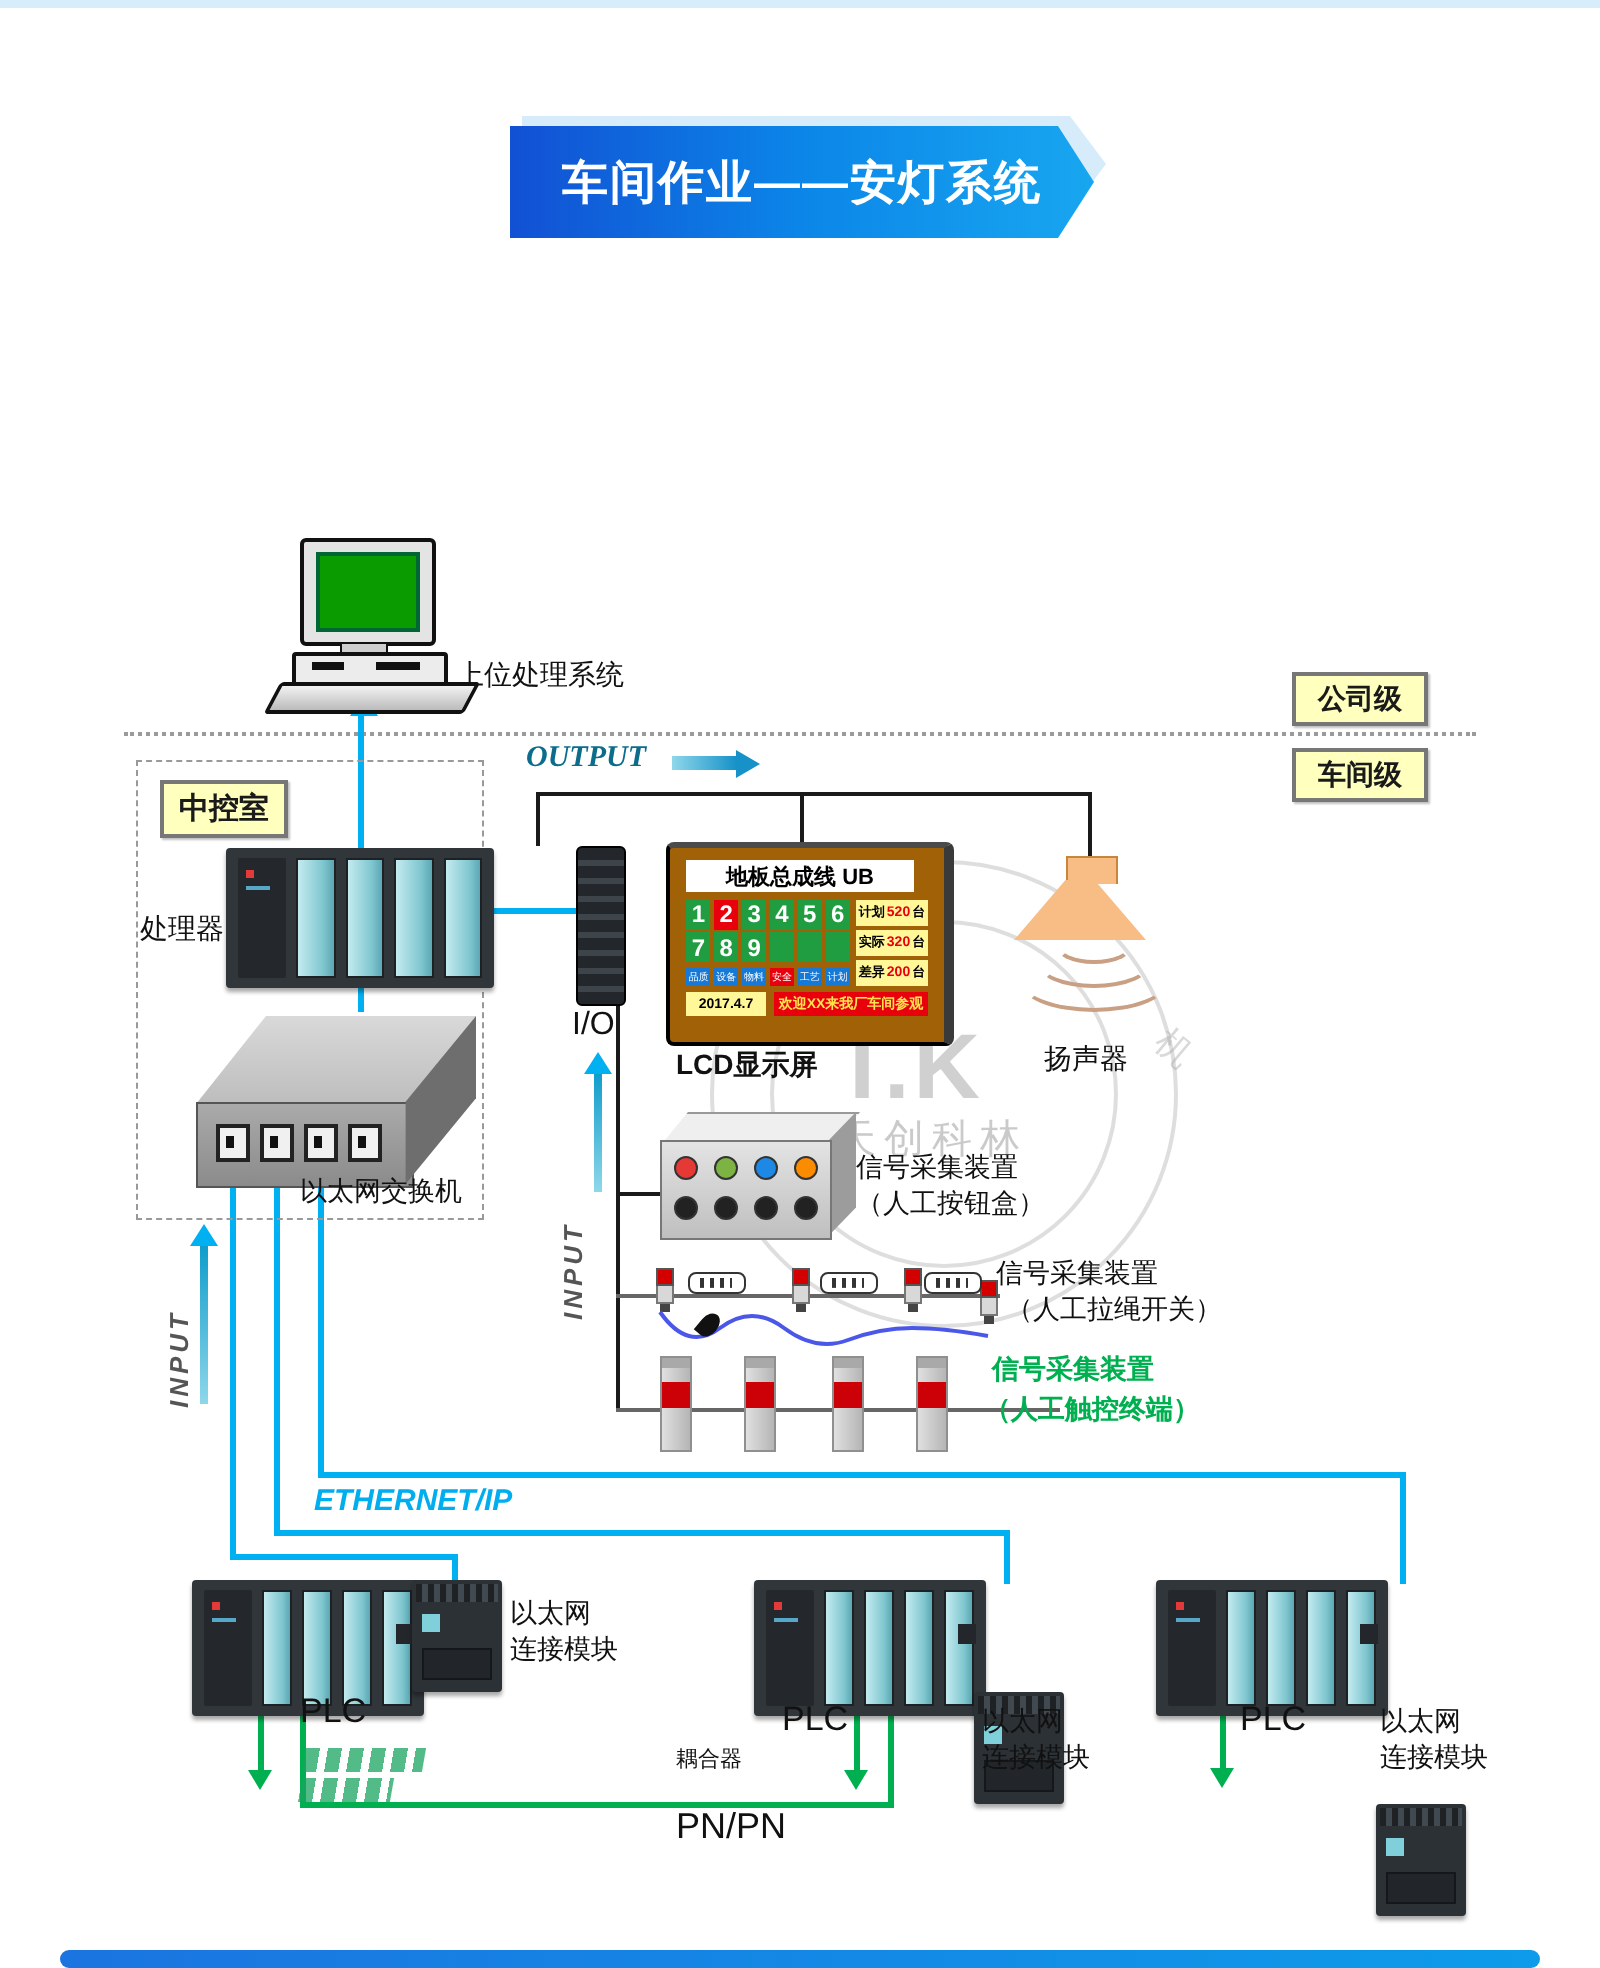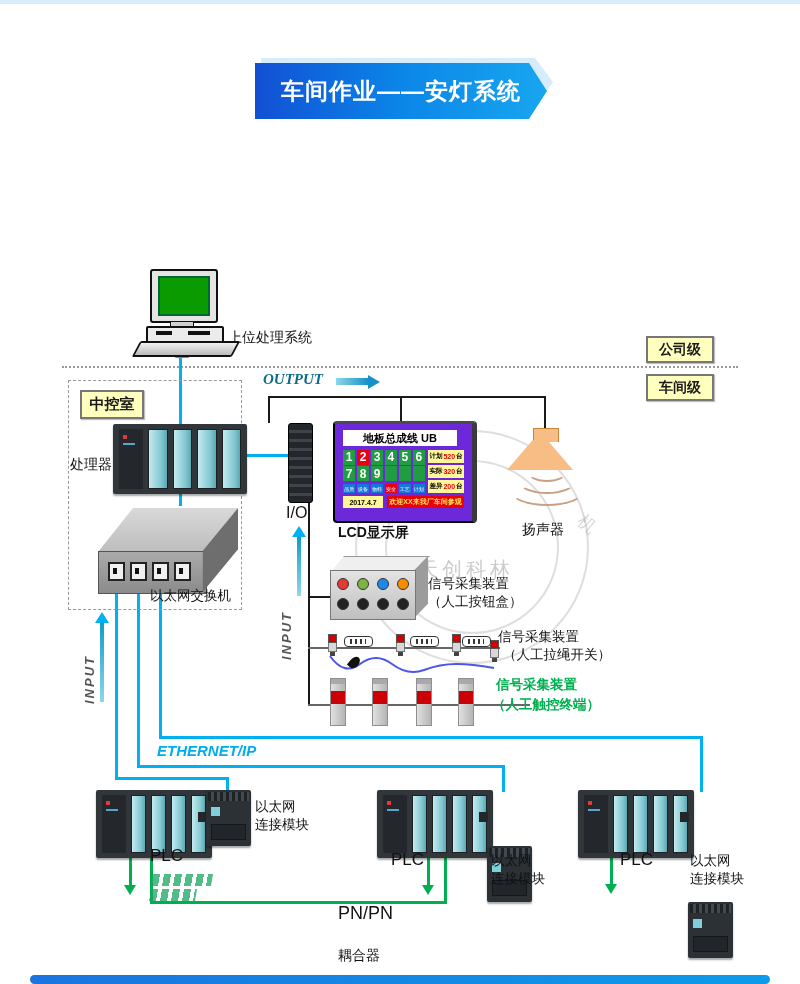--- a/index.html
+++ b/index.html
@@ -63,21 +63,21 @@
   
   .sw-top{clip-path:polygon(25% 0,100% 0,75% 100%,0 100%);background:linear-gradient(#d9d9d9,#bdbdbd);}
   .sw-front{background:linear-gradient(#aaa,#8b8b8b);border:1px solid #555;}
   .sw-right{clip-path:polygon(12% 51%,100% 0,100% 49%,12% 100%);background:#6e6e6e;}
   .port{position:absolute;width:13px;height:15px;background:#f0f0f0;border:2px solid #222;}
   .port i{position:absolute;left:3px;top:4px;width:4px;height:6px;background:#111;}
   
   .iomod{background:#23272b;border:1px solid #000;border-radius:3px;
       background-image:repeating-linear-gradient(#23272b 0 6px,#3d444a 6px 9px);}
   
-  .lcd{background:#6d28d9;border:2px solid #000;border-right:5px solid #3a3a3a;border-top:3px solid #4b4b4b;border-radius:4px;}
+  .lcd{background:#a16207;border:2px solid #000;border-right:5px solid #3a3a3a;border-top:3px solid #4b4b4b;border-radius:4px;}
   .lcd .hd{position:absolute;left:8px;top:6px;width:114px;height:16px;background:#fff;
       display:flex;align-items:center;justify-content:center;font-weight:bold;font-size:11px;color:#000;}
   .agrid{position:absolute;left:8px;top:26px;width:82px;height:31px;display:grid;
       grid-template-columns:repeat(6,1fr);grid-template-rows:1fr 1fr;gap:1.5px;}
   .agrid span{background:#1f9d40;color:#fff;font-weight:bold;font-size:12px;display:flex;align-items:center;justify-content:center;}
   .agrid span.red{background:#e8000d;}
   .srow{position:absolute;left:8px;top:60px;width:82px;height:9px;display:grid;grid-template-columns:repeat(6,1fr);gap:1.5px;}
   .srow span{background:#1779d6;color:#fff;font-size:5px;display:flex;align-items:center;justify-content:center;overflow:hidden;}
   .srow span.red{background:#e8000d;}
   .stats{position:absolute;left:93px;top:26px;width:36px;height:43px;display:flex;flex-direction:column;gap:2.5px;}
@@ -132,20 +132,21 @@
   <div class="abs top-strip"></div>
 
   <div class="abs banner-back"></div>
   <div class="abs banner">
     <span>车间作业——安灯系统</span>
   </div>
 
 
   <div class="abs wm-ring" style="left:355px;top:430px;width:230px;height:230px;"></div>
   <div class="abs wm-ring" style="left:385px;top:460px;width:170px;height:170px;"></div>
+  <div class="abs wm-tk" style="left:417px;top:506px;">T.K</div>
   <div class="abs wm-nm" style="left:418px;top:556px;">天创科林</div>
   <div class="abs wm-ch" style="left:398px;top:452px;transform:rotate(-40deg);">空</div>
   <div class="abs wm-ch" style="left:578px;top:512px;transform:rotate(40deg);">机</div>
 
   <div class="abs dotline" style="left:62px;top:366px;width:676px;"></div>
   <div class="abs ybox" style="left:646px;top:336px;width:64px;height:23px;">
     <span>公司级</span>
   </div>
   <div class="abs ybox" style="left:646px;top:374px;width:64px;height:23px;">
     <span>车间级</span>
@@ -425,17 +426,17 @@
       <div class="panel"></div>
   </div>
   <div class="abs lbl-big" style="left:620px;top:850px;">PLC</div>
   <div class="abs lbl" style="left:690px;top:852px;">以太网</div>
   <div class="abs lbl" style="left:690px;top:870px;">连接模块</div>
 
   <div class="abs profi" style="left:152px;top:874px;width:60px;height:12px;"></div>
   <div class="abs profi" style="left:150px;top:889px;width:46px;height:12px;"></div>
 
   <div class="abs lbl" style="left:338px;top:904px;font-size:18px;">PN/PN</div>
-  <div class="abs lbl" style="left:338px;top:946px;font-size:14px;">耦合器</div>
+  <div class="abs lbl" style="left:338px;top:872px;font-size:11px;font-family:Liberation Mono, monospace;">耦合器</div>
 
   <div class="abs bot-bar"></div>
 
 </div>
 
 </body></html>

